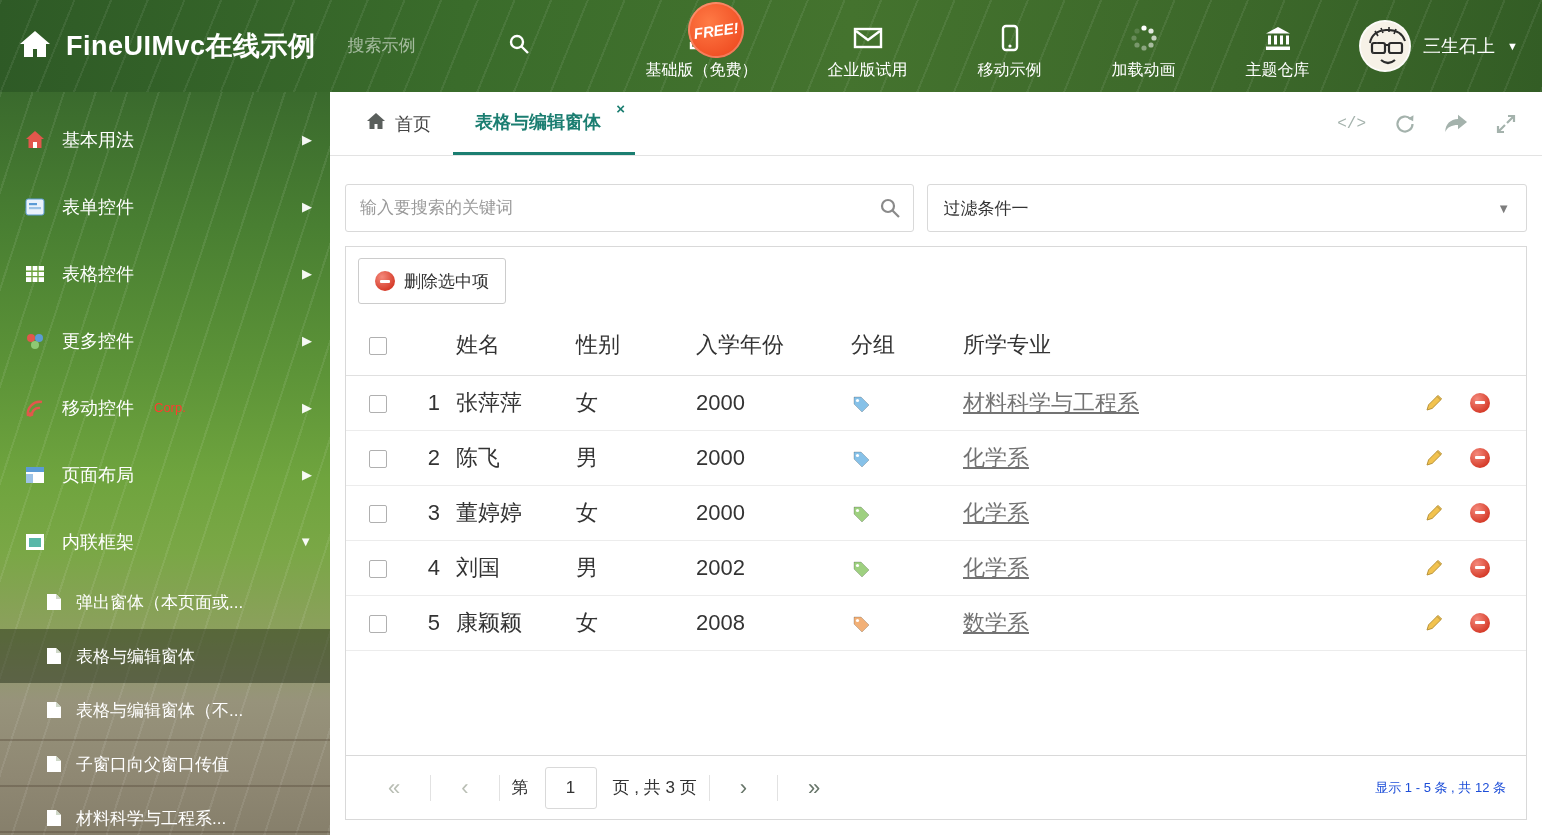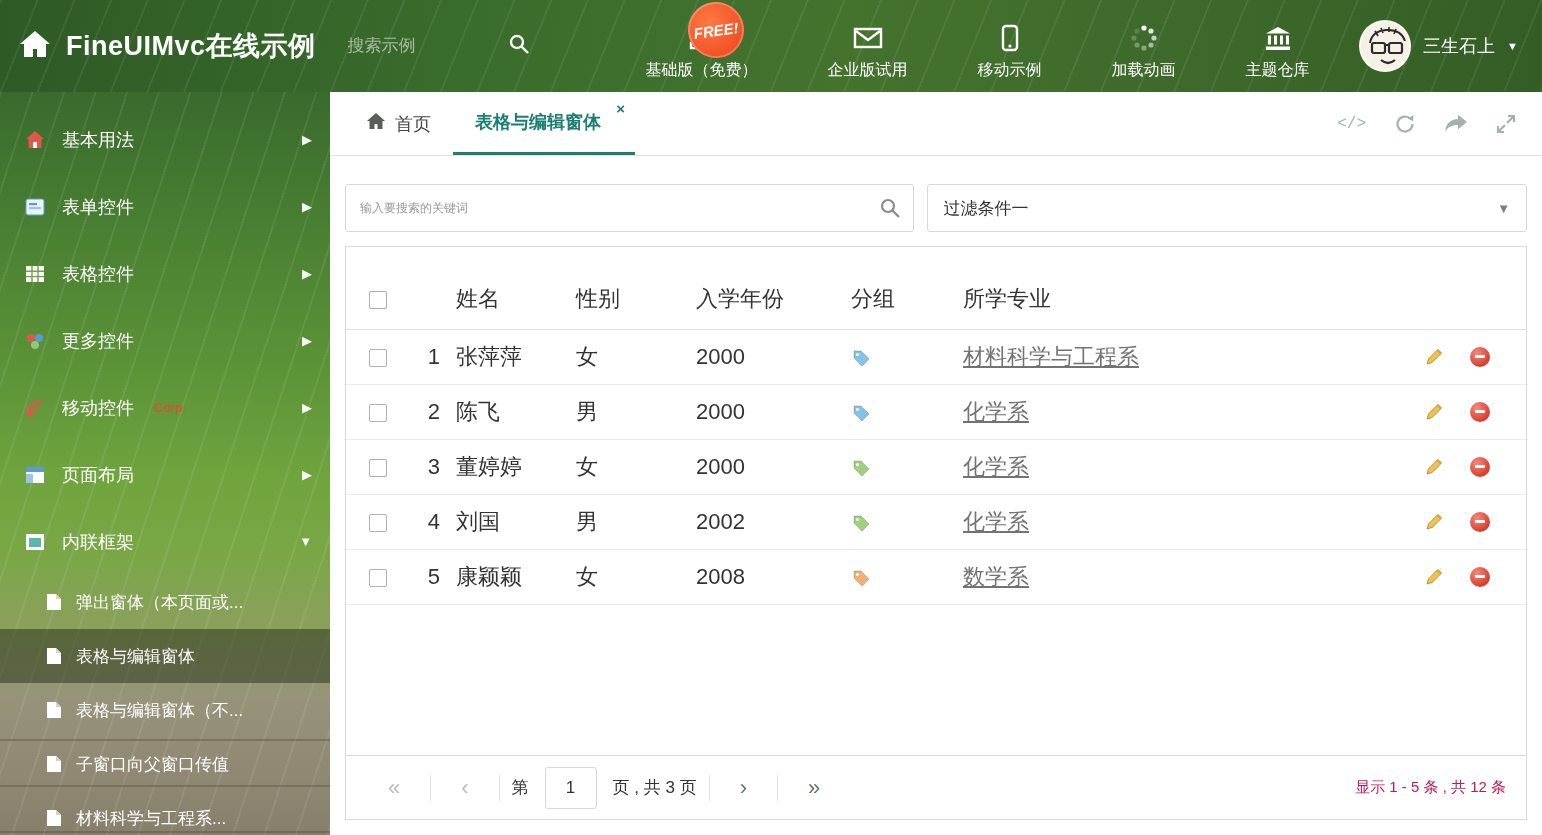--- a/index.html
+++ b/index.html
@@ -58,21 +58,21 @@
   .tab{display:flex;align-items:center;gap:9px;padding:0 22px;font-size:18px;color:#444;cursor:pointer;}
   .tab.active{position:relative;color:var(--teal);font-weight:bold;border-bottom:3px solid var(--teal);padding-right:34px;}
   .tab-close{position:absolute;top:8px;right:10px;font-size:15px;font-weight:bold;color:var(--teal);cursor:pointer;}
   .tab-tools{margin-left:auto;display:flex;align-items:center;gap:28px;padding-right:26px;color:#a4b2ac;}
   .tool{cursor:pointer;display:flex;align-items:center;}
   .code-glyph{font-family:"Liberation Mono","DejaVu Sans Mono",monospace;font-size:16px;color:#a4b2ac;}
 
   .page{flex:1;padding:16px 15px 15px;display:flex;flex-direction:column;min-height:0;}
   .filter-row{display:flex;gap:13px;height:48px;margin-bottom:14px;flex:0 0 auto;}
   .searchbox{flex:1;border:1px solid var(--border);border-radius:3px;display:flex;align-items:center;background:#fff;}
-  .searchbox input{flex:1;border:none;outline:none;font-size:12px;padding:0 8px 0 14px;color:#333;background:transparent;font-family:inherit;}
+  .searchbox input{flex:1;border:none;outline:none;font-size:17px;padding:0 8px 0 14px;color:#333;background:transparent;font-family:inherit;}
   .searchbox input::placeholder{color:#9a9a9a;}
   .search-btn{width:46px;align-self:stretch;display:flex;align-items:center;justify-content:center;cursor:pointer;}
   .selectbox{flex:1;border:1px solid var(--border);border-radius:3px;display:flex;align-items:center;padding:0 16px;font-size:17px;cursor:pointer;background:#fff;}
   .selectbox .caret{margin-left:auto;color:#7d7d7d;font-size:13px;}
 
   .panel{flex:1;border:1px solid var(--border);display:flex;flex-direction:column;min-height:0;}
   .panel-toolbar{display:flex;align-items:center;padding:11px 12px;flex:0 0 auto;}
   .btn{display:inline-flex;align-items:center;gap:9px;height:46px;padding:0 16px;border:1px solid #ccc;border-radius:3px;
     background:#fff;font-size:17px;color:#333;cursor:pointer;font-family:inherit;}
   .add-btn{margin-left:auto;}
@@ -96,21 +96,21 @@
   .mini{width:20px;height:20px;cursor:pointer;display:inline-block;}
 
   .pager{border-top:1px solid var(--border);height:64px;display:flex;align-items:center;padding:0 20px;font-size:17px;flex:0 0 auto;}
   .pg{padding:0 22px;font-size:22px;cursor:pointer;line-height:1;}
   .pg.disabled{color:#b9beb4;}
   .pg.on{color:#68766a;}
   .vdiv{width:1px;height:26px;background:#e2e2e2;margin:0 8px;}
   .pg-text{padding:0 4px;color:#333;}
   .page-input{width:52px;height:42px;border:1px solid var(--border);border-radius:3px;text-align:center;font-size:17px;
     margin:0 12px;outline:none;font-family:inherit;color:#333;}
-  .pager-summary{margin-left:auto;font-size:15px;color:#be185d;text-align:center;}
+  .pager-summary{margin-left:auto;font-size:13px;color:#1d4ed8;text-align:center;}
 </style>
 </head>
 <body>
 
 <div class="app">
 
   <header class="topbar">
     <div class="brand">
       <span>
         <svg width="34" height="30" viewBox="0 0 34 30">
@@ -396,20 +396,24 @@
         </div>
         <div class="selectbox">
           <span>过滤条件一</span>
           <span class="caret">▼</span>
         </div>
       </div>
 
       <div class="panel">
 
         <div class="panel-toolbar">
+          <button class="btn">
+            <span class="ic ic-red"></span>
+            <span>删除选中项</span>
+          </button>
         </div>
 
         <div class="panel-body">
           <table>
             <colgroup>
               <col style="width:64px">
                 <col style="width:46px">
                 <col style="width:120px">
                 <col style="width:120px">
               <col style="width:155px">

